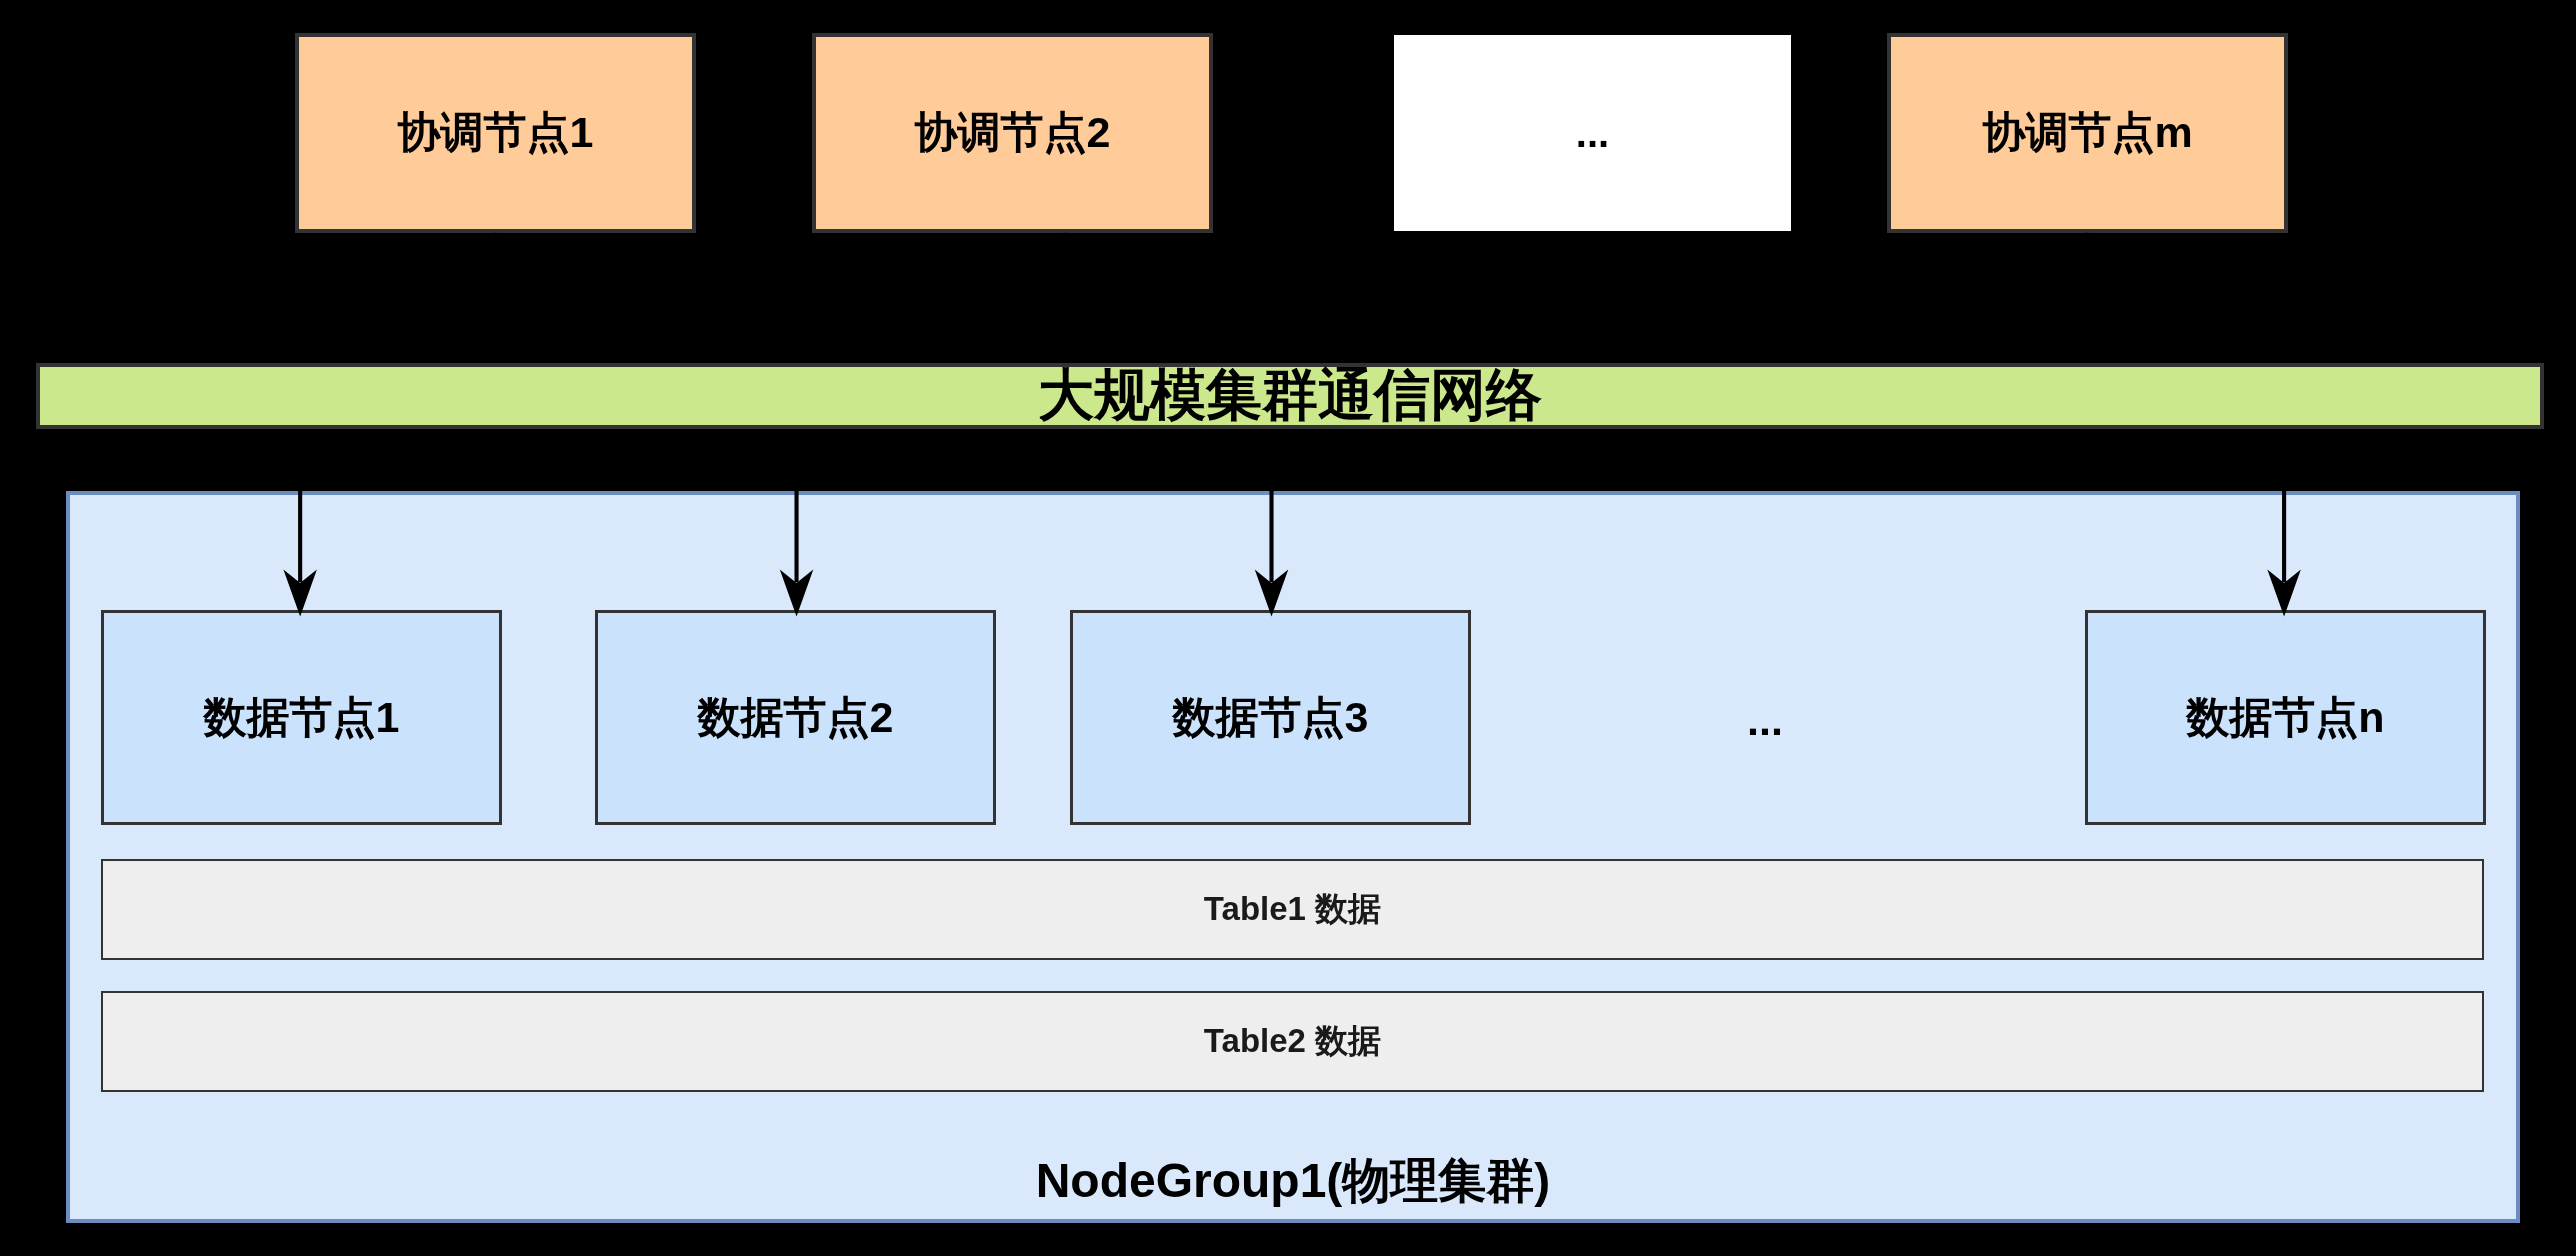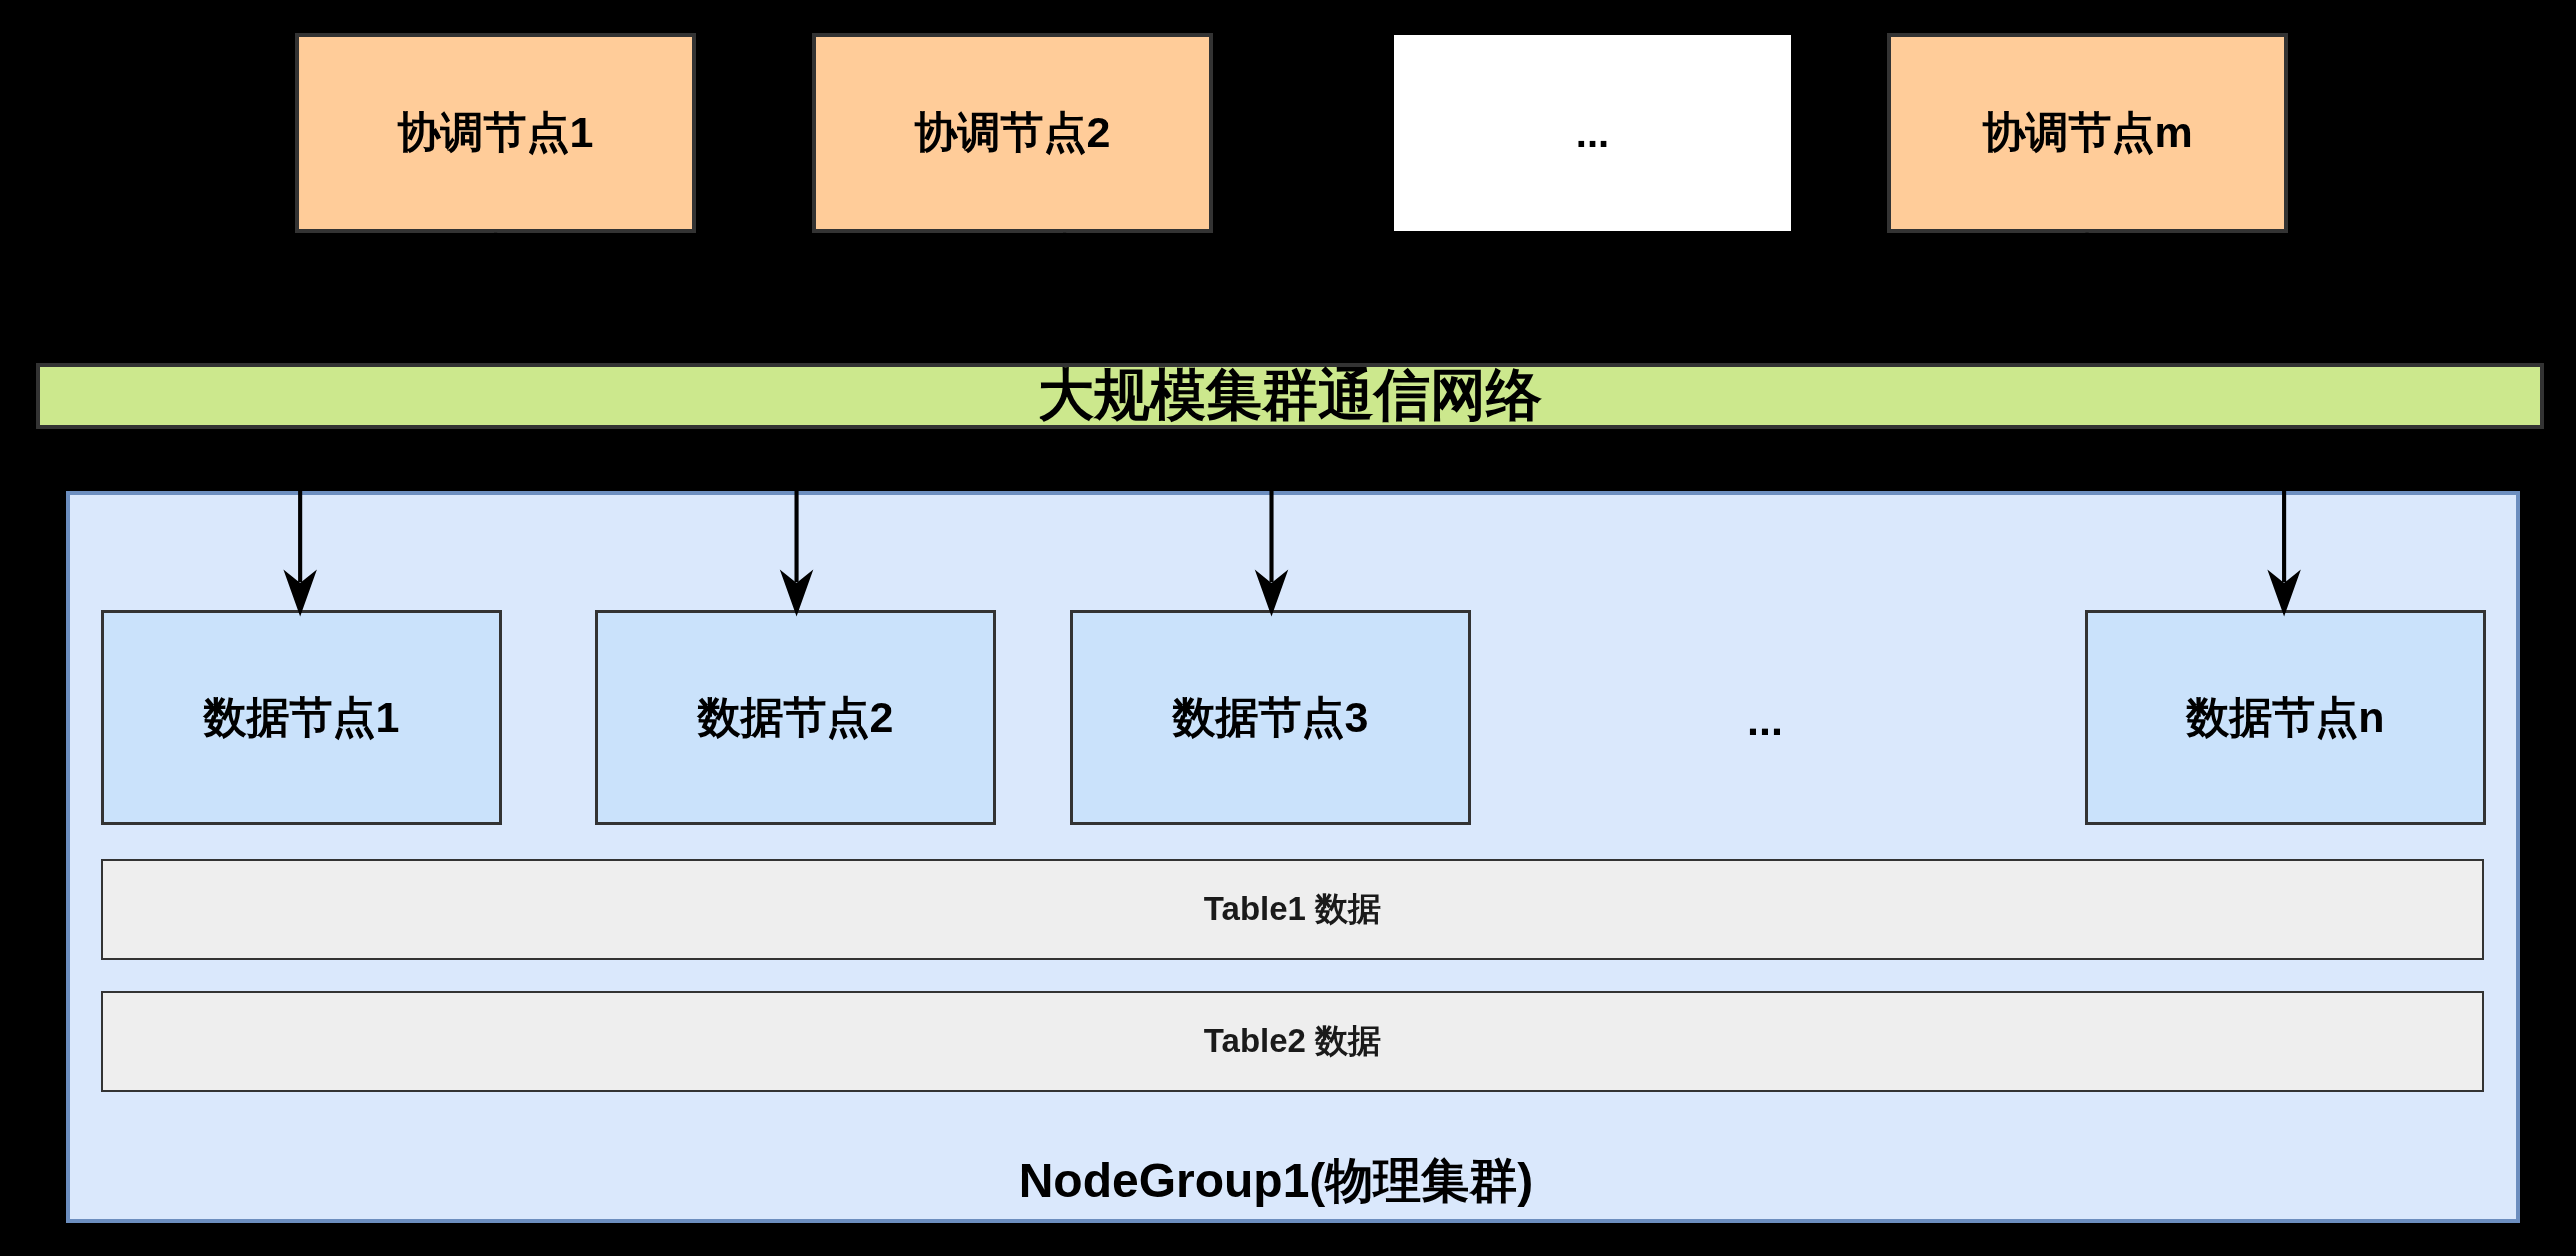--- a/index.html
+++ b/index.html
@@ -106,21 +106,21 @@
     border: 2.5px solid #333333;
     font-size: 33px;
     font-weight: bold;
     color: #1a1a1a;
   }
   #table-1 { top: 859px; }
   #table-2 { top: 991px; }
 
   
   #node-group-title {
-    left: 49px;
+    left: 66px;
     top: 1148px;
     width: 2454px;
     height: 66px;
     background: transparent;
     border: none;
     font-weight: bold;
     font-size: 48px;
     color: #000;
   }
 

